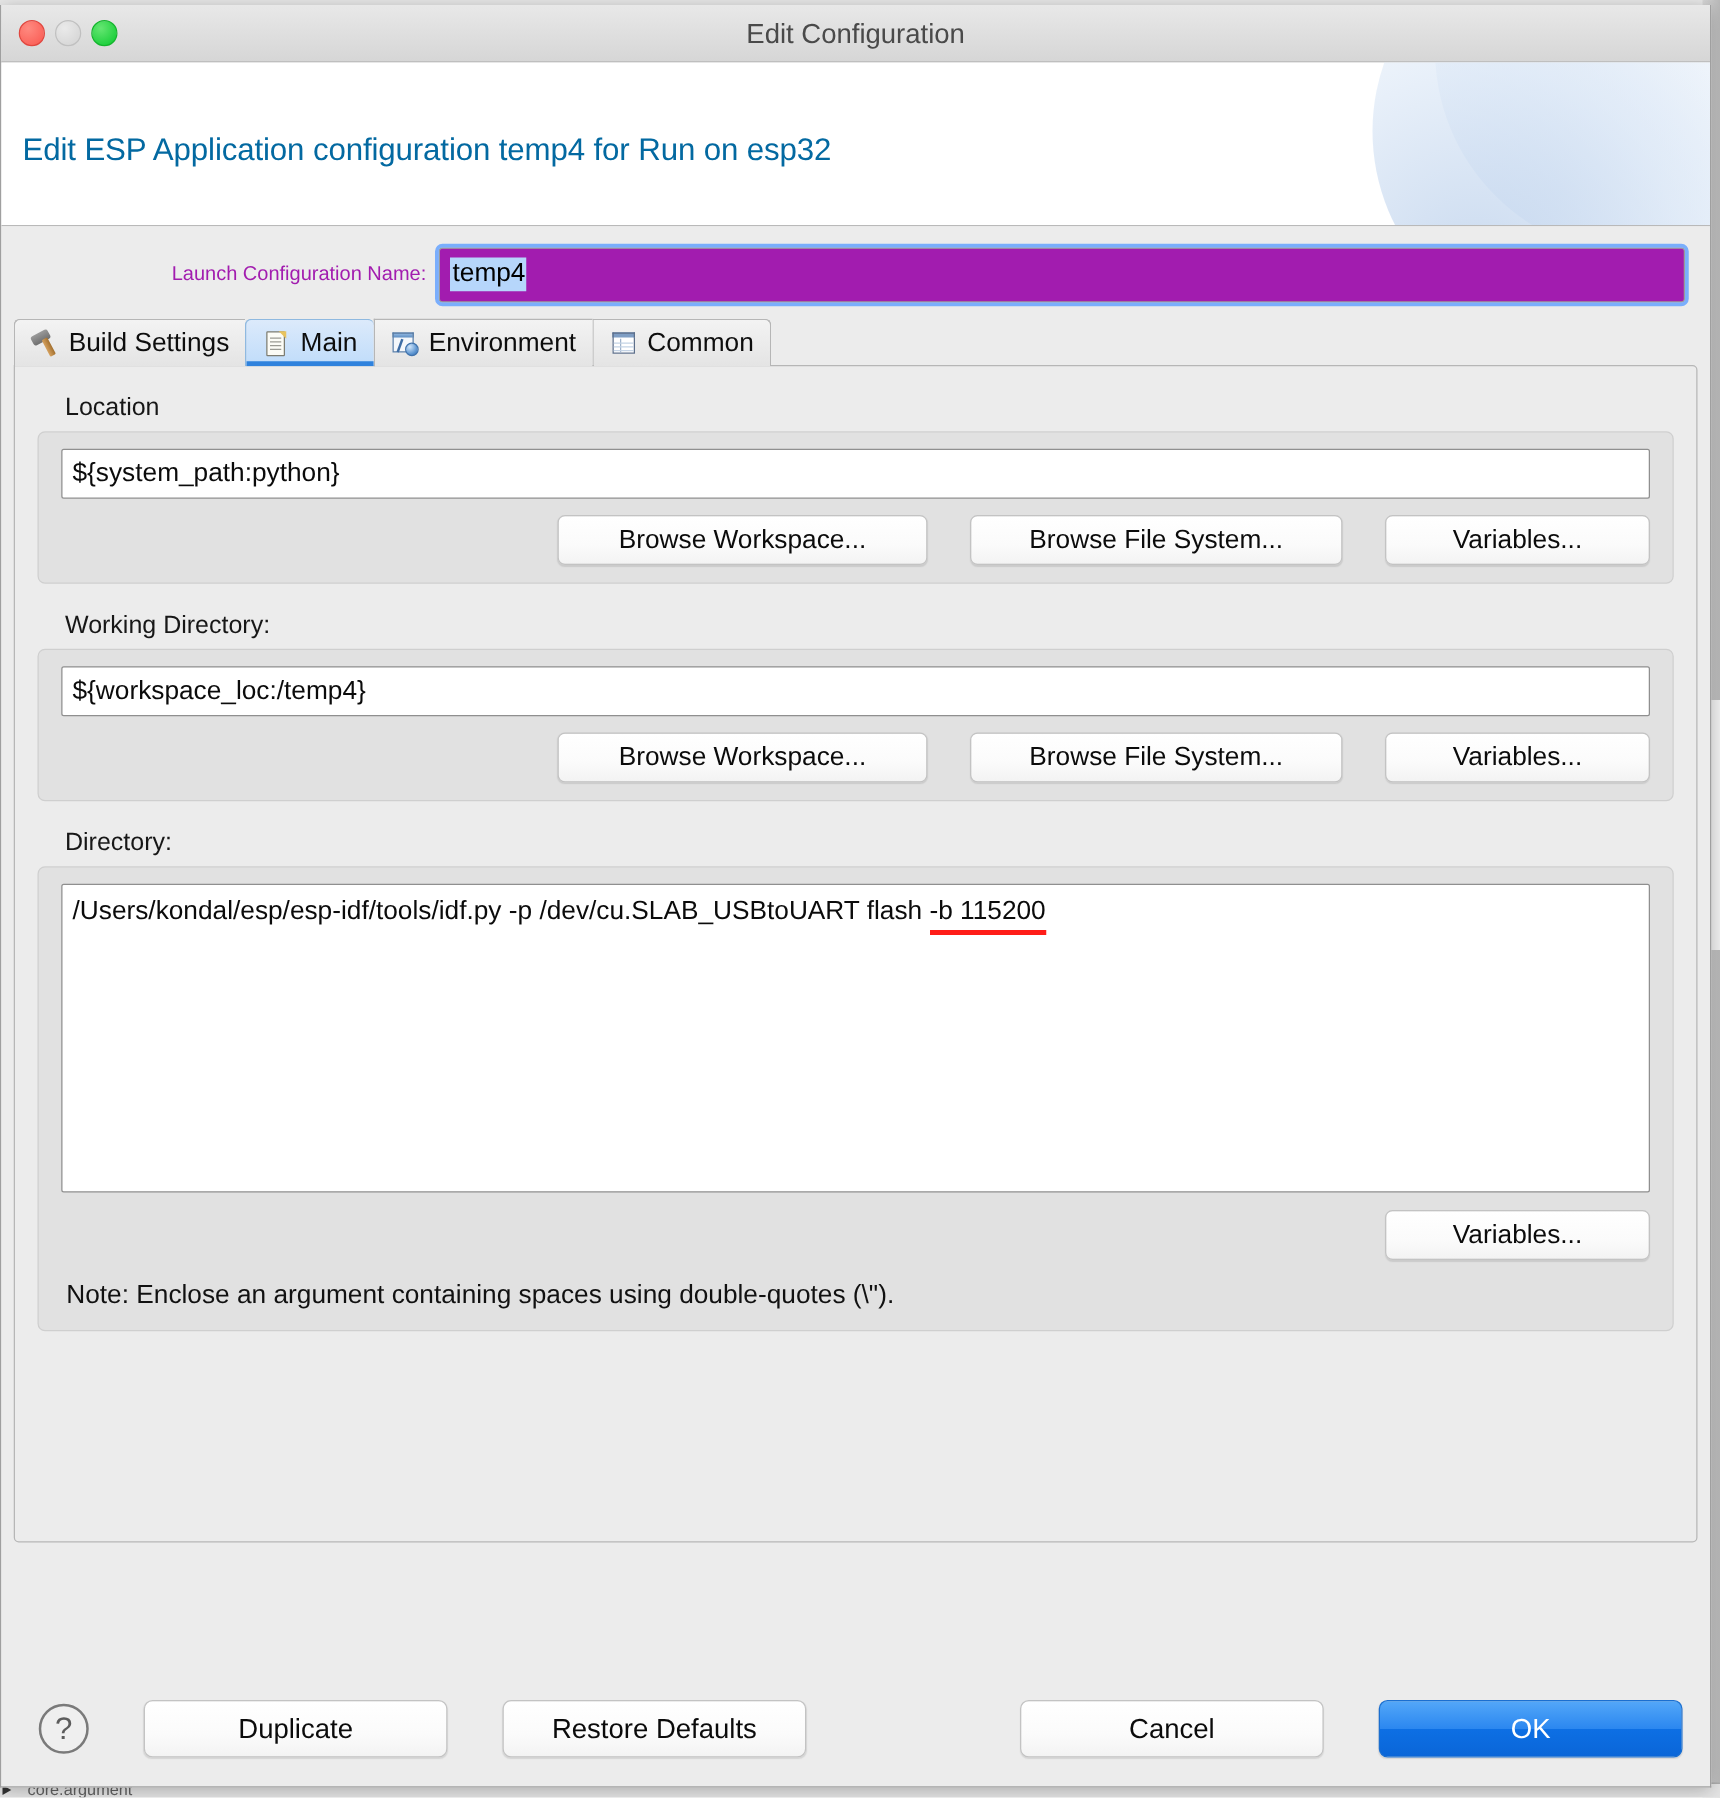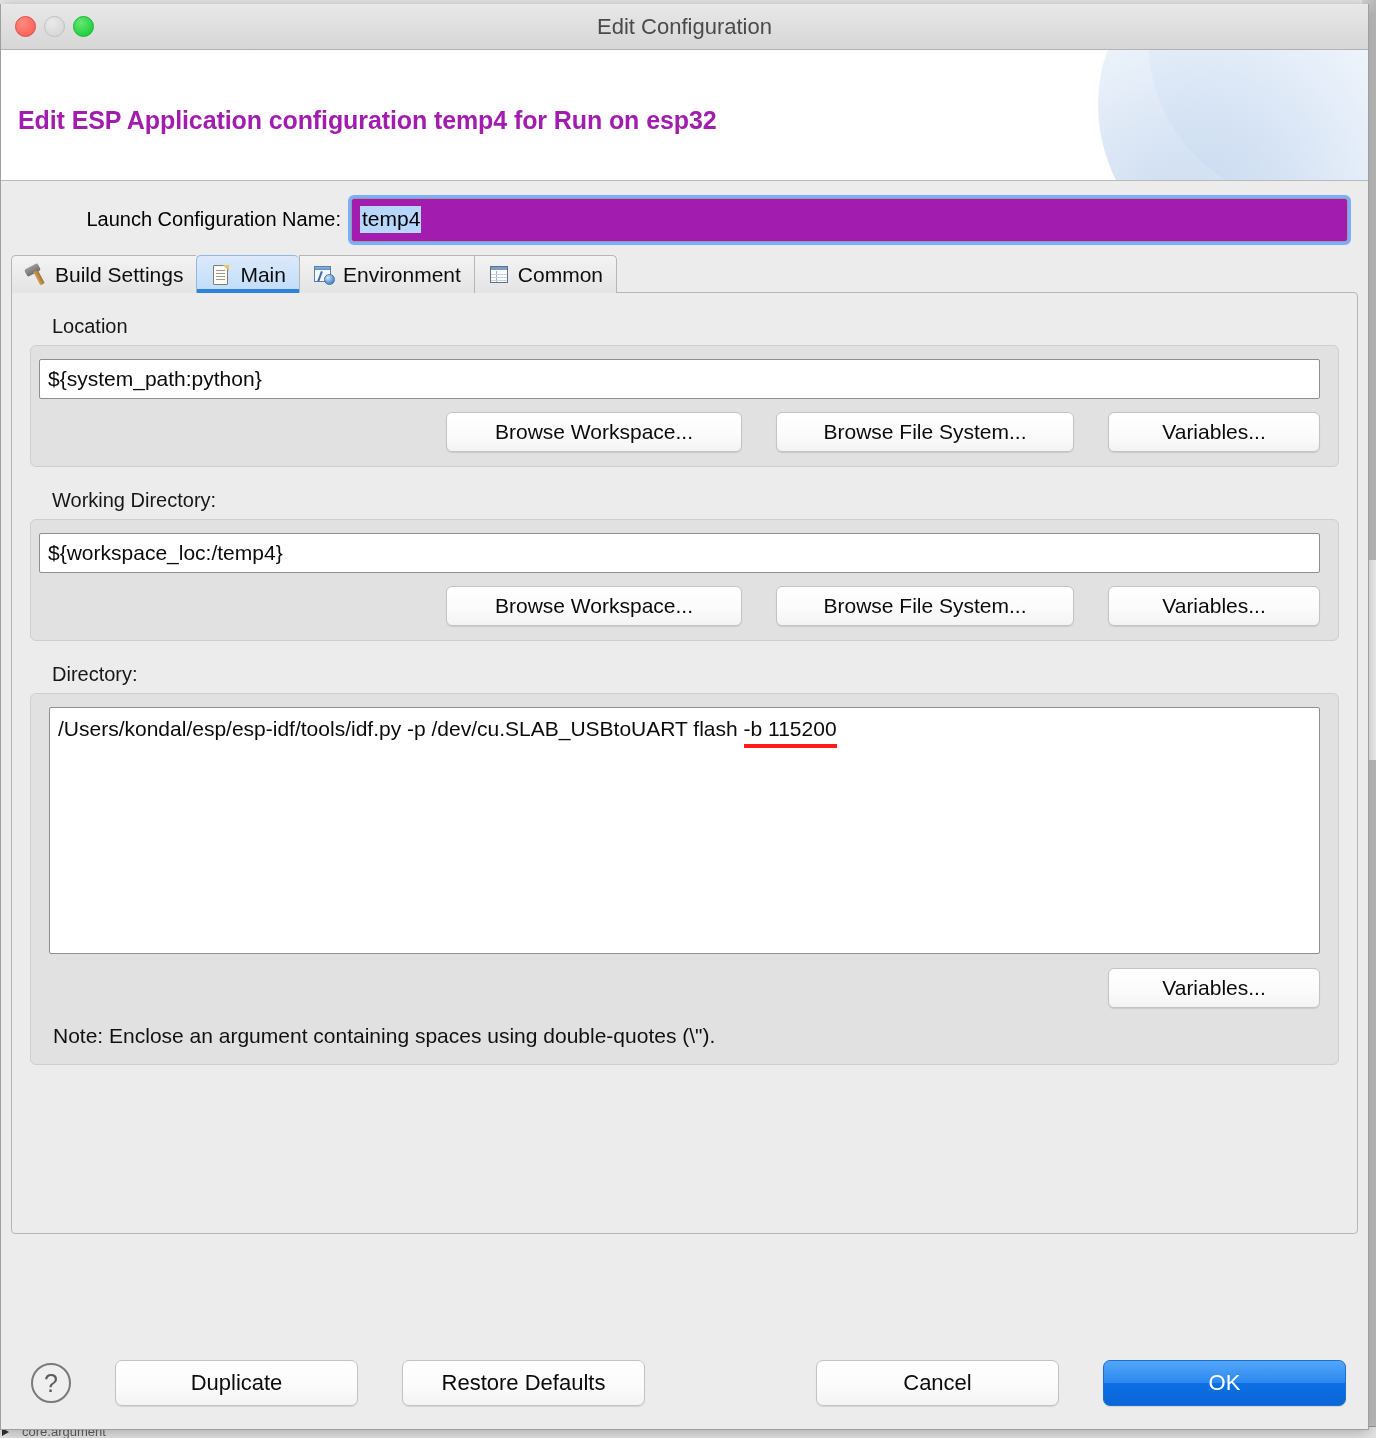--- a/index.html
+++ b/index.html
@@ -120,44 +120,44 @@
     position: absolute;
     right: -110px; top: -175px;
     width: 330px; height: 330px;
     border-radius: 50%;
     background: radial-gradient(circle at 30% 85%, rgba(205,221,242,.55) 0%, rgba(232,240,250,.35) 55%, rgba(255,255,255,0) 100%);
   }
   .banner-title {
     position: absolute;
     left: 17px; top: 56px;
     font-size: 25px;
-    font-weight: bold;
-    color: #a21caf;
+    font-weight: normal;
+    color: #0369a1;
     letter-spacing: -0.1px;
   }
 
   
   .body {
     position: relative;
     padding: 0;
     background: #ececec;
     height: calc(100% - 46px - 131px);
   }
 
   .name-row {
     display: flex;
     align-items: center;
     padding: 15px 20px 0 0;
     height: 62px;
   }
   .name-label {
     width: 350px;
     text-align: right;
-    font-size: 20px;
-    color: #000000;
+    font-size: 16px;
+    color: #a21caf;
     padding-right: 10px;
   }
   .name-field-wrap {
     flex: 1;
     position: relative;
     height: 44px;
   }
   .name-field {
     position: absolute;
     left: 0; top: 0;
@@ -311,21 +311,21 @@
 
   .group-label {
     font-size: 20px;
     color: #171717;
     margin: 4px 0 7px 22px;
   }
   .group-box {
     background: #e1e1e1;
     border: 1px solid #cfcfcf;
     border-radius: 6px;
-    padding: 13px 18px 14px 8px;
+    padding: 13px 18px 14px 18px;
     margin: 0 0 4px 0;
   }
   .textfield {
     width: 100%;
     height: 40px;
     background: #fff;
     border: 1px solid #8f8f8f;
     border-radius: 2px;
     display: flex;
     align-items: center;

